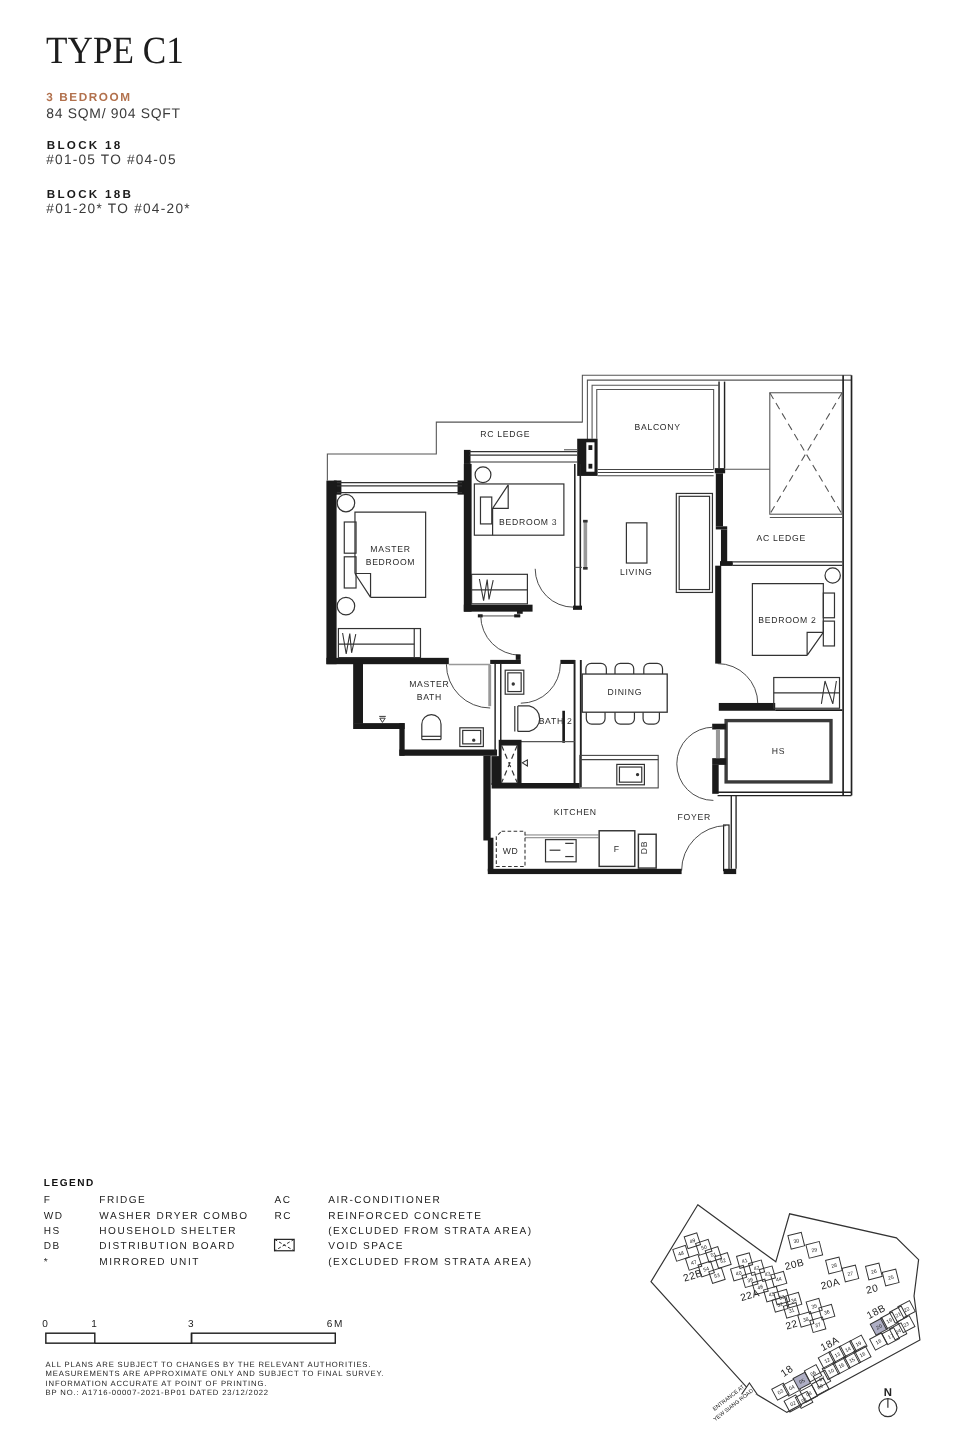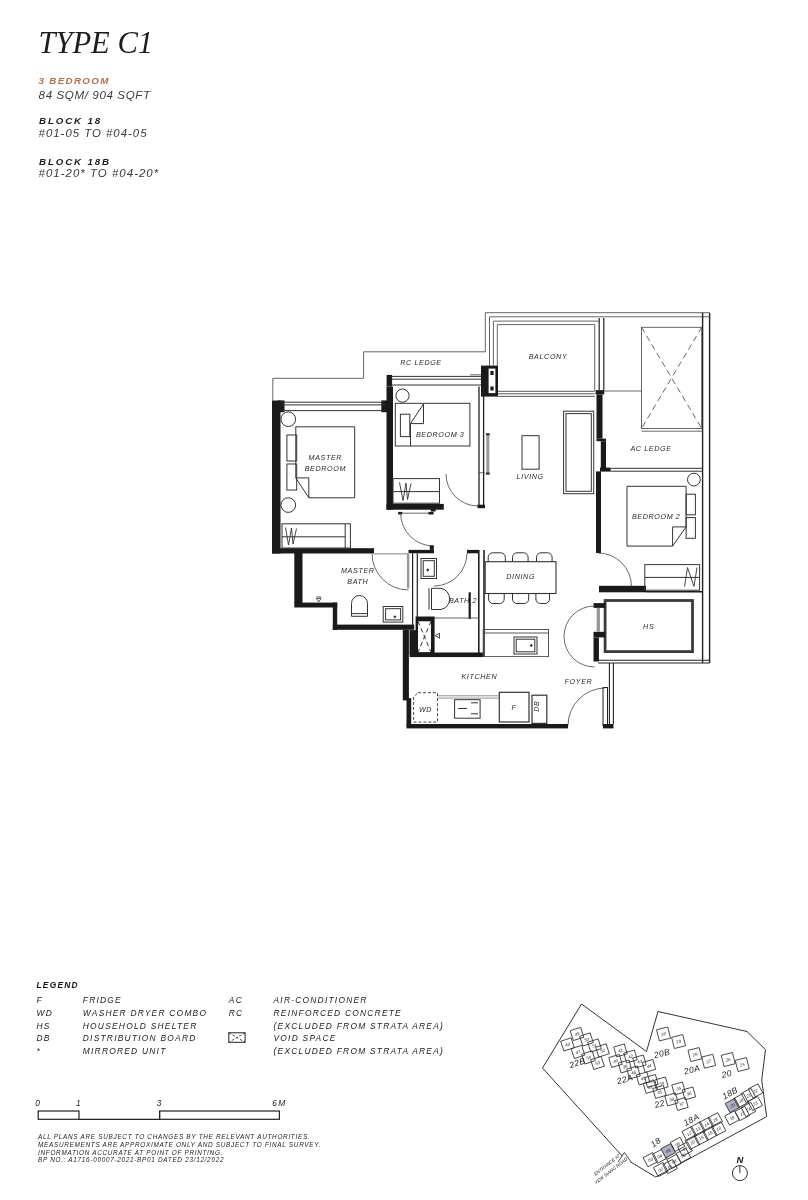--- a/index.html
+++ b/index.html
@@ -1,17 +1,17 @@
 <!DOCTYPE html>
 <html><head>
 <meta charset="utf-8">
 <style>
   html,body{margin:0;padding:0;background:#fff;-webkit-font-smoothing:antialiased;}
   #page{position:relative;width:808px;height:1200px;background:#ffffff;overflow:hidden;
-        font-family:"Liberation Sans", sans-serif;font-style:italic;}
+        font-family:"Liberation Sans", sans-serif;}
   svg{position:absolute;left:0;top:0;}
   text{font-family:"Liberation Sans", sans-serif;}
   .serif{font-family:"Liberation Serif", serif;}
   .room{font-size:7.2px;letter-spacing:0.6px;fill:#2b2b2b;}
   .sp{font-size:4.3px;fill:#222;}
   .spl{font-size:8.5px;letter-spacing:0.4px;fill:#222;}
   .leg{font-size:8.4px;letter-spacing:1.25px;fill:#222;}
   .legb{font-size:8.4px;letter-spacing:1.25px;fill:#111;font-weight:bold;}
 </style>
 </head>

